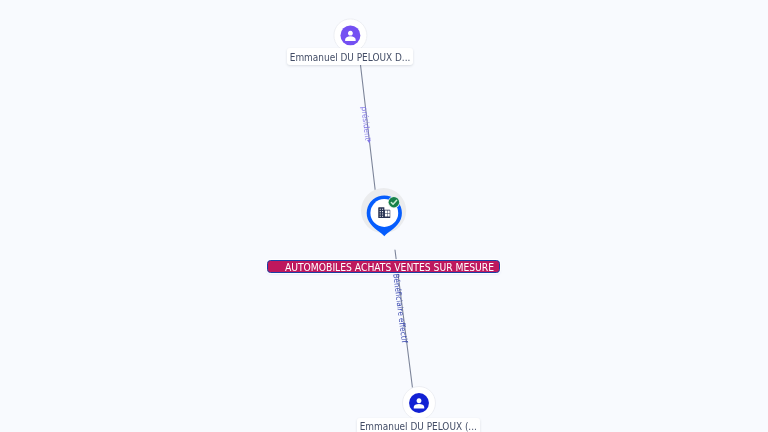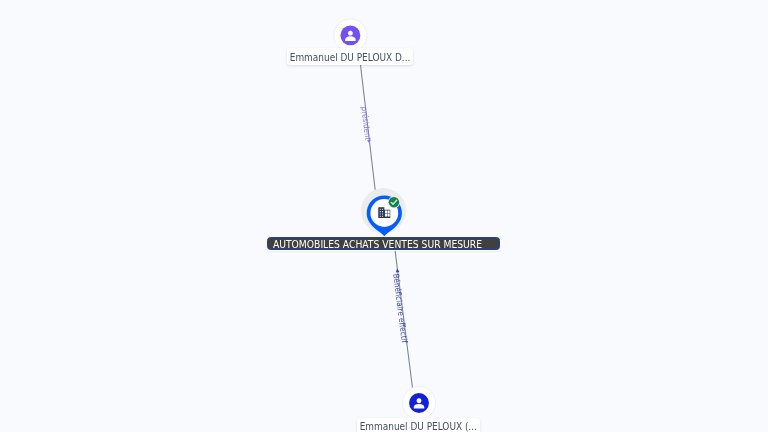--- a/index.html
+++ b/index.html
@@ -7,27 +7,27 @@
        font-family:"Liberation Sans",sans-serif;-webkit-font-smoothing:antialiased;}
   #stage{position:relative;width:696px;height:432px;background:#f8fafe;overflow:hidden;
          transform:translateZ(0);}
   svg.layer{position:absolute;left:0;top:0;width:768px;height:432px;display:block;
             transform:translateZ(0);}
   .nlabel{position:absolute;background:#ffffff;border-radius:3px;color:#434d66;
           font-family:"DejaVu Sans",sans-serif;font-stretch:condensed;
           font-size:9.95px;line-height:16px;padding-top:2px;box-sizing:border-box;white-space:nowrap;
           box-shadow:0 1px 2.5px rgba(60,66,87,.16);display:flex;align-items:center;
           justify-content:center;transform:translateZ(0);}
-  .clabel{position:absolute;background:#404040;border:1.1px solid #1a3fa6;border-radius:3.5px;
+  .clabel{position:absolute;background:#be185d;border:1.1px solid #1a3fa6;border-radius:3.5px;
           color:#ffffff;font-family:"DejaVu Sans",sans-serif;font-stretch:condensed;
           font-size:10.25px;line-height:11px;padding-top:1.5px;white-space:nowrap;
           display:flex;align-items:center;justify-content:flex-start;
-          box-sizing:border-box;padding-left:5px;
+          box-sizing:border-box;padding-left:17px;
           box-shadow:0 0 0 1.1px rgba(255,255,255,.85), 0 1px 2.5px rgba(30,60,140,.14);
-          transform:translateZ(0);}
+          transform:translateZ(0);margin-top:23px;}
 </style>
 </head>
 <body>
 
 <div id="stage">
   <svg class="layer" id="edge-layer" viewBox="0 0 768 432">
       <g>
         <line x1="360.5" y1="65" x2="376" y2="197" stroke="#7c8499" stroke-width="1.1" stroke-linecap="round"></line>
         <text x="0" y="0" fill="#8277e6" font-size="8" font-family="&quot;DejaVu Sans&quot;,sans-serif" font-stretch="condensed" text-anchor="middle" dominant-baseline="middle" transform="translate(366.9,127.3) rotate(83.30275567105417) translate(-4,0.6)">président</text>
         <path d="M -1.9 -1.9 L 1.9 0 L -1.9 1.9 Z" fill="#8277e6" transform="translate(366.9,127.3) rotate(83.30275567105417) translate(14.6,-0.6)"></path>

